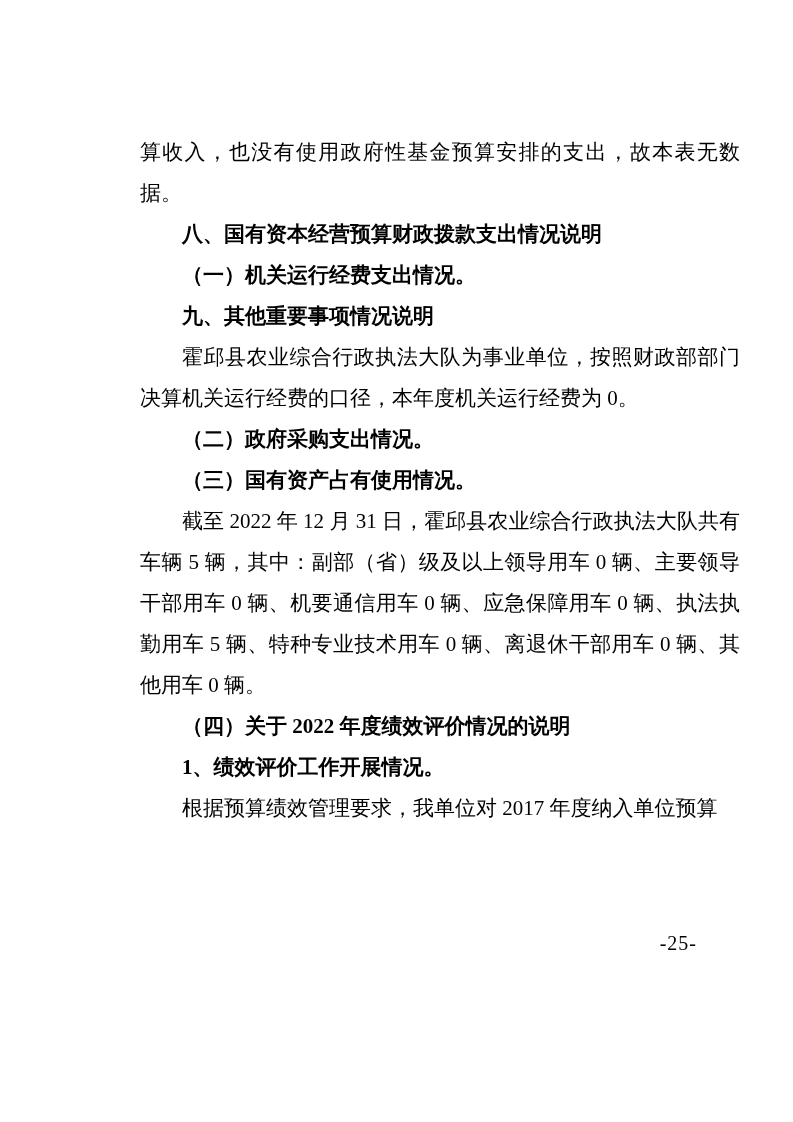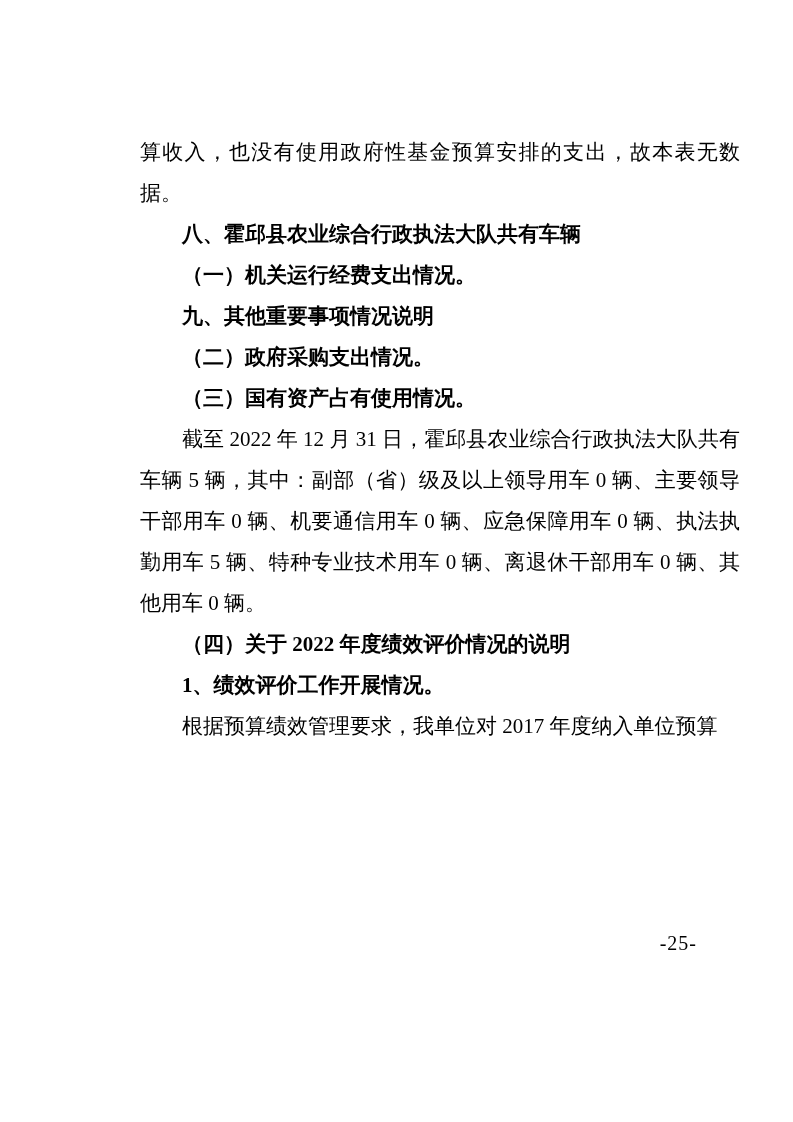--- a/index.html
+++ b/index.html
@@ -47,23 +47,24 @@
     letter-spacing: 1px;
     font-family: "Liberation Serif", "DejaVu Serif", serif;
   }
 </style>
 </head>
 <body>
 
 <div class="page">
   <div class="content">
     <p class="body no-indent">算收入，也没有使用政府性基金预算安排的支出，故本表无数据。</p>
-    <p class="heading">八、霍邱县农业综合行政执法大队共有车辆</p>
+    <p class="heading">八、国有资本经营预算财政拨款支出情况说明</p>
     <p class="heading">（一）机关运行经费支出情况。</p>
     <p class="heading">九、其他重要事项情况说明</p>
+    <p class="body">霍邱县农业综合行政执法大队为事业单位，按照财政部部门决算机关运行经费的口径，本年度机关运行经费为 0。</p>
     <p class="heading">（二）政府采购支出情况。</p>
     <p class="heading">（三）国有资产占有使用情况。</p>
     <p class="body">截至 2022 年 12 月 31 日，霍邱县农业综合行政执法大队共有车辆 5 辆，其中：副部（省）级及以上领导用车 0 辆、主要领导干部用车 0 辆、机要通信用车 0 辆、应急保障用车 0 辆、执法执勤用车 5 辆、特种专业技术用车 0 辆、离退休干部用车 0 辆、其他用车 0 辆。</p>
     <p class="heading">（四）关于 2022 年度绩效评价情况的说明</p>
     <p class="heading">1、绩效评价工作开展情况。</p>
     <p class="body">根据预算绩效管理要求，我单位对 2017 年度纳入单位预算</p>
   </div>
   <div class="page-number">-25-</div>
 </div>
 

